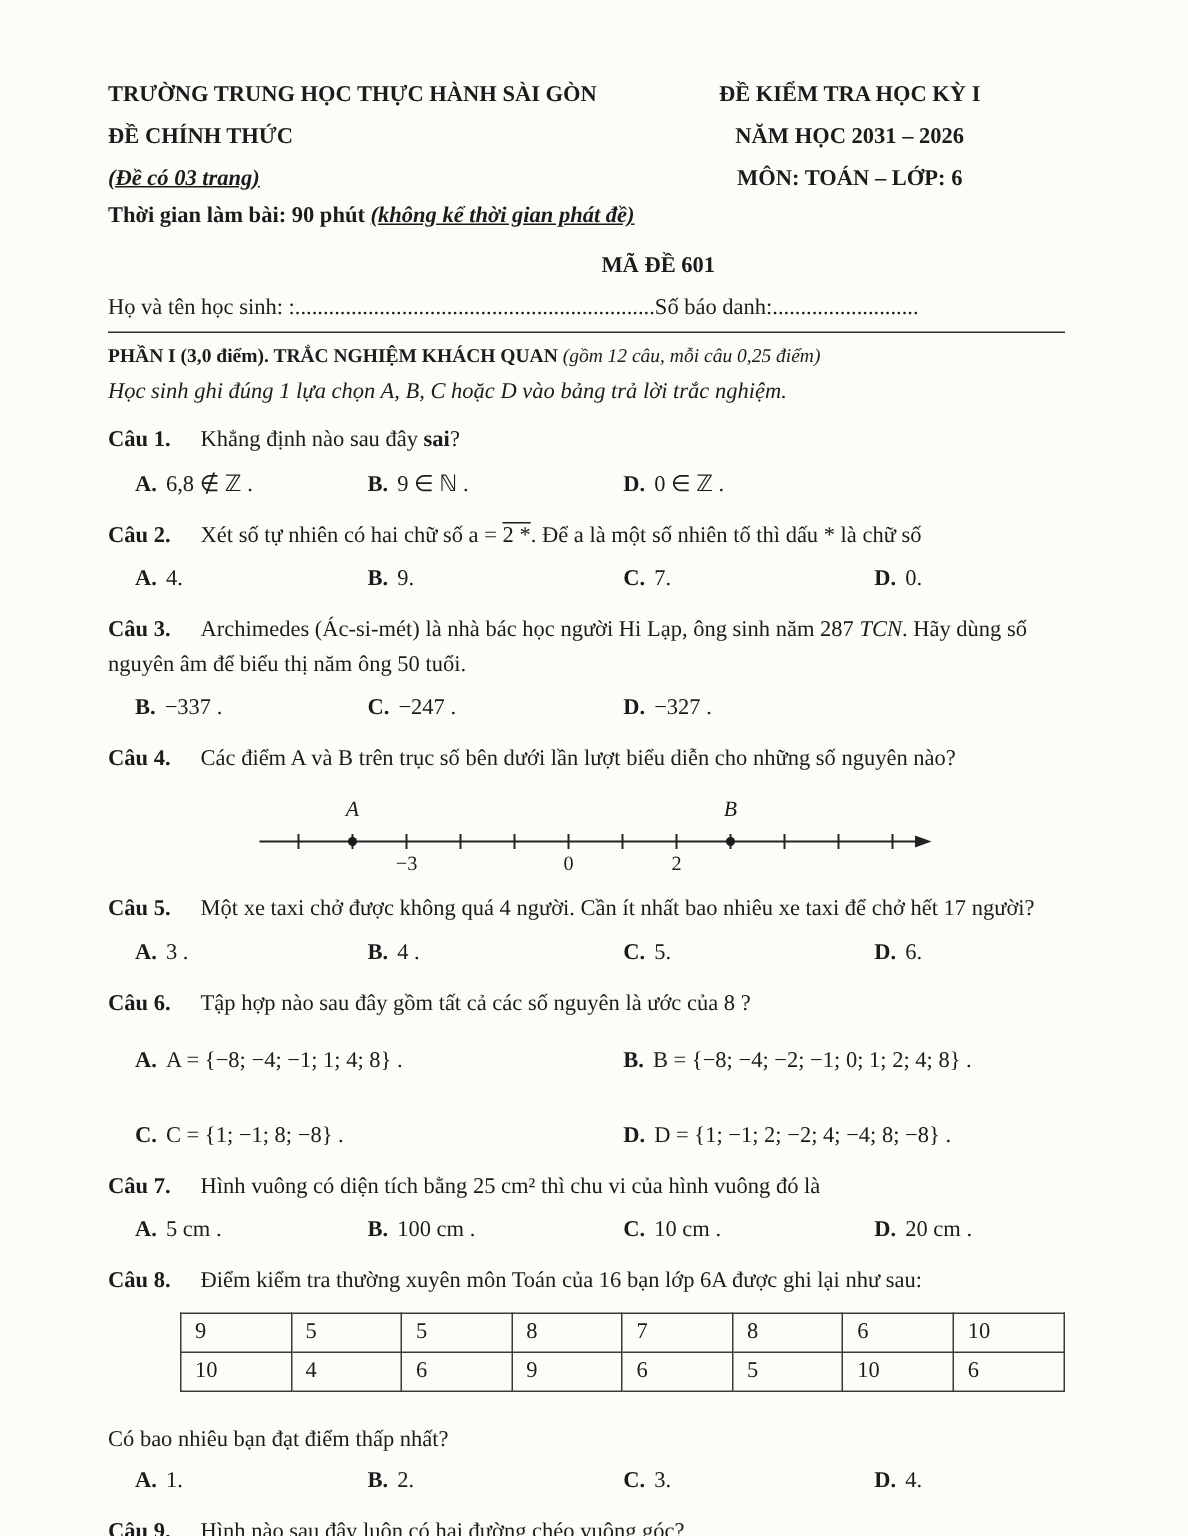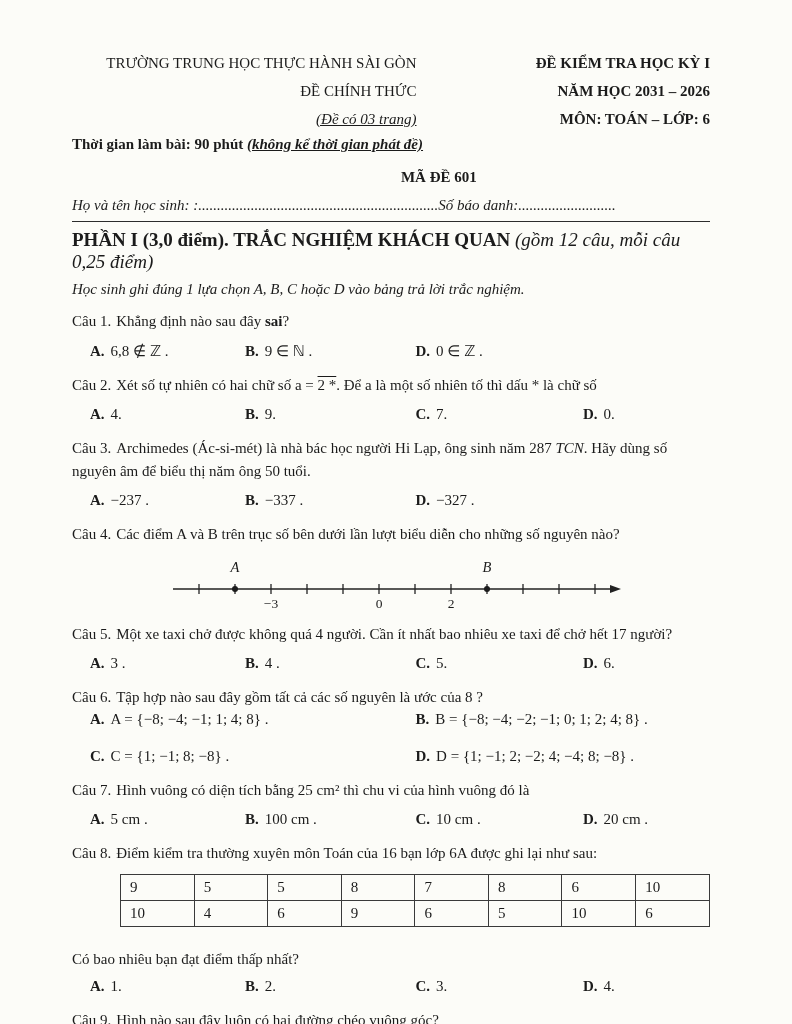--- a/index.html
+++ b/index.html
@@ -3,39 +3,39 @@
 <meta charset="utf-8">
 <style>
   html,body{margin:0;padding:0;background:#d8d8d8;}
   .page{
     width:792px;height:1024px;margin:0 auto;background:#fcfcf8;
     font-family:"Liberation Serif", serif;font-size:15px;color:#1b1b1b;
     box-sizing:border-box;padding:50px 82px 20px 72px;overflow:hidden;position:relative;
   }
   
   .hdr{display:flex;justify-content:space-between;align-items:flex-start}
-  .hdr-l{width:54%;text-align:right;font-weight:normal;line-height:1.85}
-  .hdr-r{width:45%;text-align:right;font-weight:bold;line-height:1.85}
+  .hdr-l{width:54%;text-align:left;font-weight:bold;line-height:1.85}
+  .hdr-r{width:45%;text-align:center;font-weight:bold;line-height:1.85}
   .pages-note{font-style:italic;text-decoration:underline}
   .duration{text-align:left;font-weight:bold;margin-top:3px}
   .duration .note{font-style:italic;text-decoration:underline}
   .exam-code{font-weight:bold;text-align:center;padding-left:15%;margin-top:16px}
   
-  .student{font-style:italic;margin-top:11px;padding-bottom:7px;border-bottom:1.6px solid #2c2c2c;white-space:nowrap;overflow:hidden}
-  
-  .part-title{margin-top:7px;font-size:19px}
+  .student{margin-top:11px;padding-bottom:7px;border-bottom:1.6px solid #2c2c2c;white-space:nowrap;overflow:hidden}
+  
+  .part-title{margin-top:7px;font-size:13px}
   .part-title .pt-i{font-style:italic;font-weight:normal}
   .instruction{font-style:italic;margin-top:8px}
   
   .q{margin-top:12px}
   .qt{margin:0;line-height:1.5}
-  .ql{font-weight:normal;margin-right:5px}
+  .ql{font-weight:bold;margin-right:20px}
   .ovl{text-decoration:overline}
   .opts{display:grid;grid-template-columns:25% 27.5% 27% 20.5%;padding-left:18px;margin-top:8px;line-height:1.4}
-  .opts-2col{display:grid;grid-template-columns:52.5% 47.5%;padding-left:18px;margin-top:0;row-gap:16px;line-height:1.4}
+  .opts-2col{display:grid;grid-template-columns:52.5% 47.5%;padding-left:18px;margin-top:16px;row-gap:29px;line-height:1.4}
   .ok{font-weight:bold;margin-right:6px}
   
   .numline{margin:9px 0 2px 95px}
   .numline svg{display:block}
   .numline line{stroke:#222;stroke-width:1.3}
   .numline text{font-size:13.5px;fill:#1b1b1b;font-family:"Liberation Serif", serif}
   .numline .pt{font-style:italic;font-size:14.5px}
   
   .q8-table{border-collapse:collapse;margin:9px 0 2px 48px}
   .q8-table td{border:1px solid #3a3a3a;width:65px;height:25px;padding:0 0 0 9px;font-size:15px}
@@ -94,22 +94,22 @@
       <span class="opt"><b class="ok">C.</b><span>7.</span></span>
       <span class="opt"><b class="ok">D.</b><span>0.</span></span>
     </div>
   </div>
 
   <div class="q">
     <p class="qt">
       <b class="ql">Câu 3.</b><span>Archimedes (Ác-si-mét) là nhà bác học người Hi Lạp, ông sinh năm 287 </span><i>TCN</i><span>.  Hãy dùng số nguyên âm để biểu thị năm ông 50 tuổi.</span>
     </p>
     <div class="opts">
-      <span class="opt"><b class="ok">A.</b><span>−237 .</span></span>
       <span class="opt"><b class="ok">B.</b><span>−337 .</span></span>
+      <span class="opt"><b class="ok">C.</b><span>−247 .</span></span>
       <span class="opt"><b class="ok">D.</b><span>−327 .</span></span>
     </div>
   </div>
 
   <div class="q">
     <p class="qt">
       <b class="ql">Câu 4.</b><span>Các điểm A và B trên trục số bên dưới lần lượt biểu diễn cho những số nguyên nào?</span>
     </p>
     <div class="numline">
       <svg width="470" height="56" viewBox="0 0 470 56">

